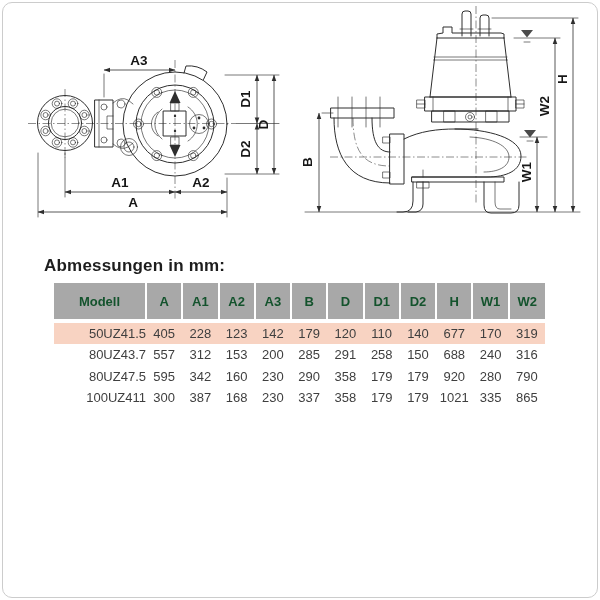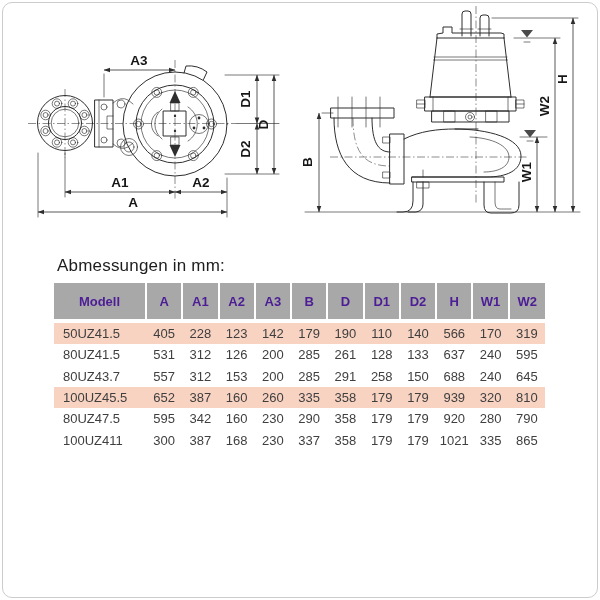--- a/index.html
+++ b/index.html
@@ -19,40 +19,40 @@
   
   .o  { fill:none; stroke:#2e2e2e; stroke-width:1;   stroke-linecap:round; stroke-linejoin:round; }
   .ot { fill:none; stroke:#2e2e2e; stroke-width:.65; stroke-linecap:round; stroke-linejoin:round; }
   .cl { fill:none; stroke:#2e2e2e; stroke-width:.55; stroke-dasharray:8 2.5 1.5 2.5; }
   .dl { fill:none; stroke:#2e2e2e; stroke-width:.8; }
   .fl { fill:#2e2e2e; stroke:none; }
   .wt { fill:#4a4a4a; stroke:none; }
   .lbl { font-family:"Liberation Sans", sans-serif; font-size:13.5px; font-weight:700; fill:#161616; }
 
   .title {
-    position:absolute; left:57px; top:256px;
-    font-size:17px; font-weight:400; color:#1d1d1d;
+    position:absolute; left:44px; top:256px;
+    font-size:17px; font-weight:700; color:#1d1d1d;
     letter-spacing:.2px;
   }
   .tbl-wrap { position:absolute; left:54px; top:283px; }
   table {
     border-collapse:collapse; table-layout:fixed;
     width:491px; font-size:13px; color:var(--table-text, #3f3f3f);
   }
   col.model-col { width:92px; }
   th {
     background:var(--header-bg, #a8a8a8);
-    height:36px; font-size:13px; font-weight:700; color:#4c1d95;
+    height:36px; font-size:13px; font-weight:700; color:#14532d;
     border-left:2.5px solid #fff; border-right:2.5px solid #fff;
     border-bottom:4px solid #fff; padding:0; text-align:center;
   }
   th:first-child { border-left:none; }
   th:last-child  { border-right:none; }
   td { height:21.3px; padding:0; text-align:center; font-size:13px; }
-  td.model { text-align:left; padding-left:9px; }
+  td.model { text-align:right; padding-left:9px; }
   tr.alt td { background:var(--row-alt, #f8d3c2); }
 </style>
 </head>
 <body>
 
 <div class="frame"></div>
 
 <svg class="drawings" width="600" height="252" viewBox="0 0 600 252">
   <defs>
     <marker id="ah" viewBox="0 0 10 10" refX="9" refY="5" markerWidth="8.5" markerHeight="8.5" orient="auto-start-reverse">
@@ -294,68 +294,40 @@
       </tr>
     </thead>
     <tbody>
         <tr class="alt">
           <td class="model">50UZ41.5</td>
           <td>405</td>
           <td>228</td>
           <td>123</td>
           <td>142</td>
           <td>179</td>
-          <td>190</td>
+          <td>120</td>
           <td>110</td>
           <td>140</td>
-          <td>566</td>
+          <td>677</td>
           <td>170</td>
           <td>319</td>
-        </tr>
-        <tr>
-          <td class="model">80UZ41.5</td>
-          <td>531</td>
-          <td>312</td>
-          <td>126</td>
-          <td>200</td>
-          <td>285</td>
-          <td>261</td>
-          <td>128</td>
-          <td>133</td>
-          <td>637</td>
-          <td>240</td>
-          <td>595</td>
         </tr>
         <tr>
           <td class="model">80UZ43.7</td>
           <td>557</td>
           <td>312</td>
           <td>153</td>
           <td>200</td>
           <td>285</td>
           <td>291</td>
           <td>258</td>
           <td>150</td>
           <td>688</td>
           <td>240</td>
-          <td>645</td>
-        </tr>
-        <tr class="alt">
-          <td class="model">100UZ45.5</td>
-          <td>652</td>
-          <td>387</td>
-          <td>160</td>
-          <td>260</td>
-          <td>335</td>
-          <td>358</td>
-          <td>179</td>
-          <td>179</td>
-          <td>939</td>
-          <td>320</td>
-          <td>810</td>
+          <td>316</td>
         </tr>
         <tr>
           <td class="model">80UZ47.5</td>
           <td>595</td>
           <td>342</td>
           <td>160</td>
           <td>230</td>
           <td>290</td>
           <td>358</td>
           <td>179</td>

